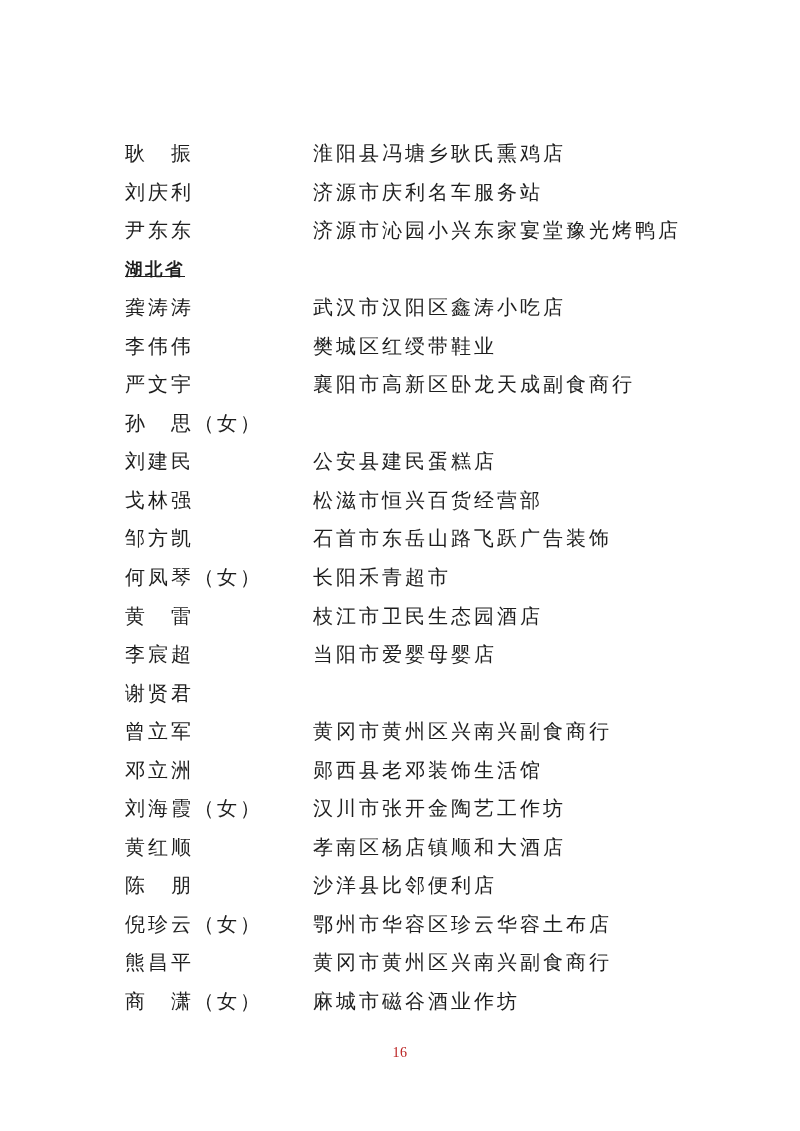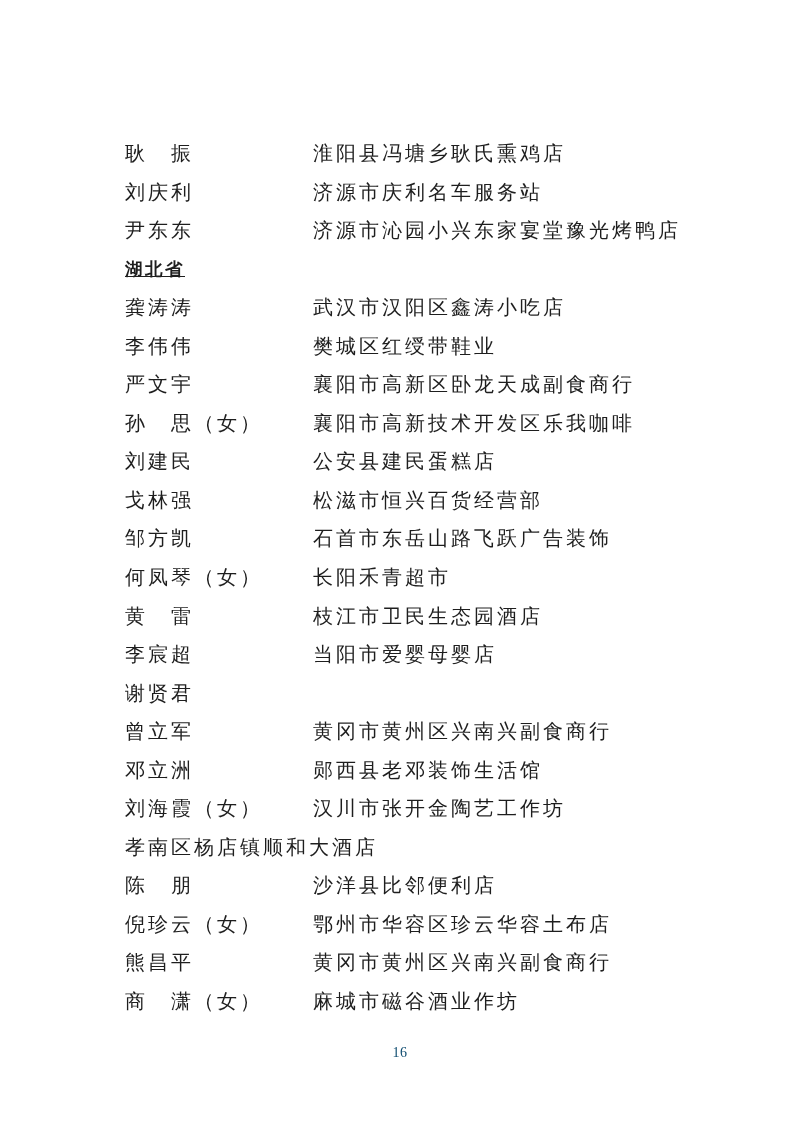--- a/index.html
+++ b/index.html
@@ -49,21 +49,21 @@
     text-decoration: underline;
   }
   .page-number {
     position: absolute;
     top: 1045px;
     left: 0;
     width: 100%;
     text-align: center;
     font-size: 14px;
     letter-spacing: 0.5px;
-    color: #0c4a6e;
+    color: #b91c1c;
   }
 </style>
 </head>
 <body>
 
 <div class="page">
   <div class="content">
 
     <div class="row">
       <span class="name">耿　振</span>
@@ -89,21 +89,20 @@
     <div class="row">
       <span class="name">李伟伟</span>
       <span class="org">樊城区红绶带鞋业</span>
     </div>
     <div class="row">
       <span class="name">严文宇</span>
       <span class="org">襄阳市高新区卧龙天成副食商行</span>
     </div>
     <div class="row">
       <span class="name">孙　思（女）</span>
-      <span class="org">襄阳市高新技术开发区乐我咖啡</span>
     </div>
     <div class="row">
       <span class="name">刘建民</span>
       <span class="org">公安县建民蛋糕店</span>
     </div>
     <div class="row">
       <span class="name">戈林强</span>
       <span class="org">松滋市恒兴百货经营部</span>
     </div>
     <div class="row">
@@ -131,20 +130,21 @@
     </div>
     <div class="row">
       <span class="name">邓立洲</span>
       <span class="org">郧西县老邓装饰生活馆</span>
     </div>
     <div class="row">
       <span class="name">刘海霞（女）</span>
       <span class="org">汉川市张开金陶艺工作坊</span>
     </div>
     <div class="row">
+      <span class="name">黄红顺</span>
       <span class="org">孝南区杨店镇顺和大酒店</span>
     </div>
     <div class="row">
       <span class="name">陈　朋</span>
       <span class="org">沙洋县比邻便利店</span>
     </div>
     <div class="row">
       <span class="name">倪珍云（女）</span>
       <span class="org">鄂州市华容区珍云华容土布店</span>
     </div>

